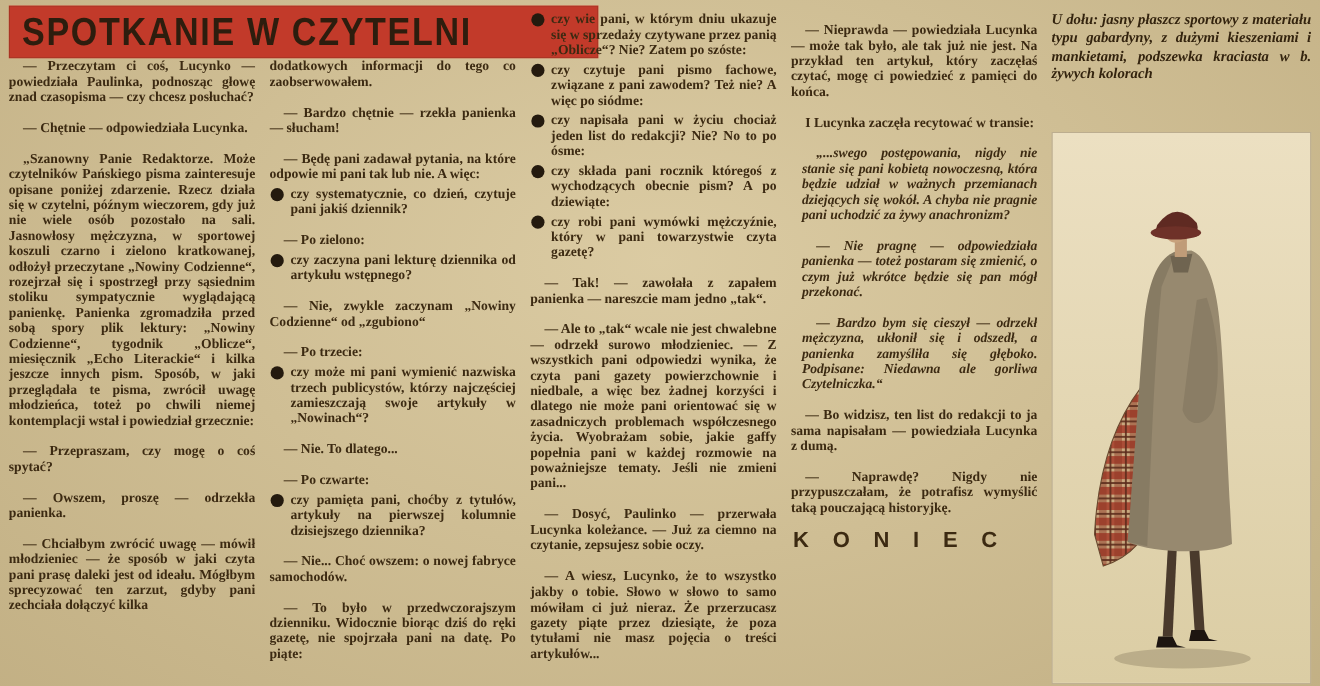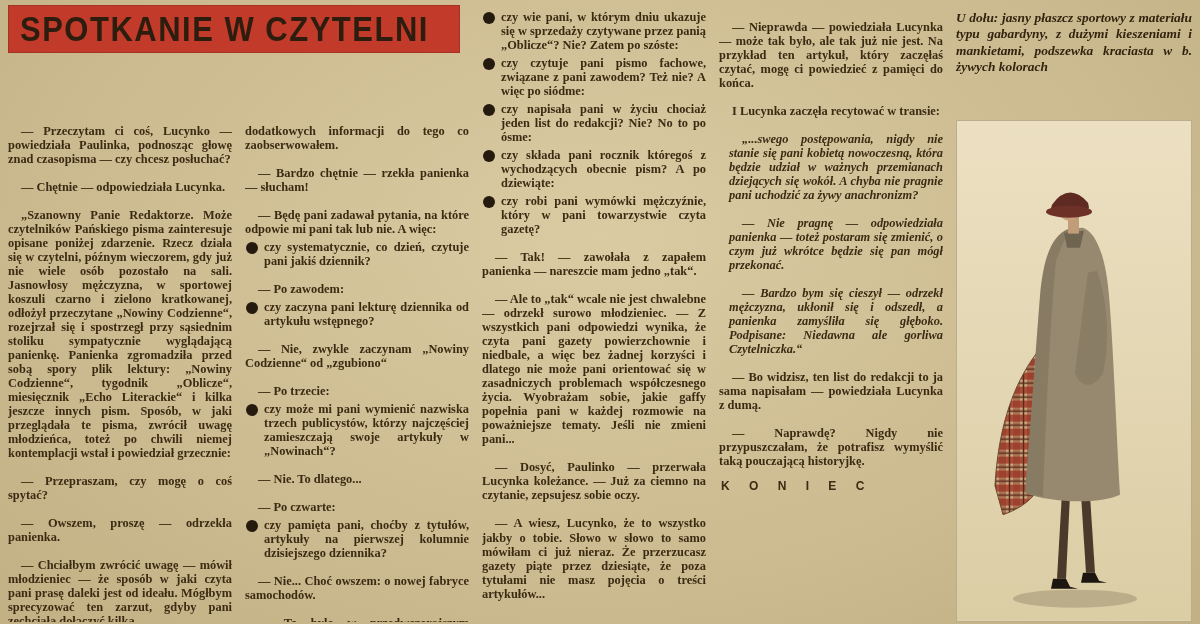--- a/index.html
+++ b/index.html
@@ -8,52 +8,52 @@
     font-family:"Liberation Serif",serif;
     background:var(--paper,#d5c396);
   }
   .page{
     position:relative;width:1200px;height:624px;
     background:
       radial-gradient(ellipse at 50% 38%, rgba(255,252,240,0.14), rgba(70,50,15,0.13)),
       var(--paper,#d5c396);
   }
   .banner{
-    position:absolute;left:8px;top:5px;width:452px;height:48px;
+    position:absolute;left:8px;top:5px;width:536px;height:48px;
     background:var(--banner-red,#c23a2a);
     display:flex;align-items:center;padding:0 12px;box-sizing:border-box;
     box-shadow:0 0 0 1px rgba(80,30,15,0.25) inset;
   }
   .banner .title{
     font-family:"Liberation Sans",sans-serif;font-weight:bold;
     font-size:31px;letter-spacing:1.5px;white-space:nowrap;
     color:var(--banner-text,#2d1d0e);transform:scaleY(1.15);transform-origin:center;
   }
   .columns{
     position:absolute;left:8px;right:8px;top:6px;bottom:2px;
     display:flex;gap:13px;
   }
   .col{
     width:224px;flex:0 0 auto;overflow:hidden;
     color:var(--ink,#3c2a12);
     font-size:12.4px;line-height:1.13;font-weight:bold;
     text-align:justify;hyphens:auto;
   }
-  .col.pad-top{padding-top:104px;box-sizing:border-box;}
+  .col.pad-top{padding-top:33px;box-sizing:border-box;}
   .para{margin:14px 0 2px 0;}
   .para.normal{text-indent:13px;}
   .para.cont{text-indent:0;}
   .para.bullet{position:relative;padding-left:19px;text-indent:0;margin:4px 0;}
   .dot{
     position:absolute;left:1px;top:2px;width:12px;height:12px;border-radius:50%;
     background:#241a0e;
   }
   .para.quote{font-style:italic;margin-left:10px;text-indent:13px;}
   .para.koniec{
-    font-family:"Liberation Sans",sans-serif;font-size:12px;font-weight:bold;
+    font-family:"Liberation Sans",sans-serif;font-size:20px;font-weight:bold;
     letter-spacing:8px;text-indent:2px;margin-top:12px;white-space:nowrap;text-align:left;
   }
   .sidebar{flex:1 1 auto;display:flex;flex-direction:column;min-width:0;gap:37px;}
   .caption{
     margin:4px 0 8px 0;color:#33230e;
     font-size:13.4px;line-height:1.22;font-weight:bold;font-style:italic;
     text-align:justify;
   }
   .photo{
     flex:1;position:relative;overflow:hidden;
@@ -78,21 +78,21 @@
         <p class="para normal"><span>„Szanowny Panie Redaktorze. Może czytelników Pańskiego pisma zainteresuje opisane poniżej zdarzenie. Rzecz działa się w czytelni, późnym wieczorem, gdy już nie wiele osób pozostało na sali. Jasnowłosy mężczyzna, w sportowej koszuli czarno i zielono kratkowanej, odłożył przeczytane „Nowiny Codzienne“, rozejrzał się i spostrzegł przy sąsiednim stoliku sympatycznie wyglądającą panienkę. Panienka zgromadziła przed sobą spory plik lektury: „Nowiny Codzienne“, tygodnik „Oblicze“, miesięcznik „Echo Literackie“ i kilka jeszcze innych pism. Sposób, w jaki przeglądała te pisma, zwrócił uwagę młodzieńca, toteż po chwili niemej kontemplacji wstał i powiedział grzecznie:</span></p>
         <p class="para normal"><span>— Przepraszam, czy mogę o coś spytać?</span></p>
         <p class="para normal"><span>— Owszem, proszę — odrzekła panienka.</span></p>
         <p class="para normal"><span>— Chciałbym zwrócić uwagę — mówił młodzieniec — że sposób w jaki czyta pani prasę daleki jest od ideału. Mógłbym sprecyzować ten zarzut, gdyby pani zechciała dołączyć kilka</span></p>
       </div>
     <div class="col pad-top">
         <p class="para cont"><span>dodatkowych informacji do tego co zaobserwowałem.</span></p>
         <p class="para normal"><span>— Bardzo chętnie — rzekła panienka — słucham!</span></p>
         <p class="para normal"><span>— Będę pani zadawał pytania, na które odpowie mi pani tak lub nie. A więc:</span></p>
         <p class="para bullet"><span class="dot"></span><span>czy systematycznie, co dzień, czytuje pani jakiś dziennik?</span></p>
-        <p class="para normal"><span>— Po zawodem:</span></p>
+        <p class="para normal"><span>— Po zielono:</span></p>
         <p class="para bullet"><span class="dot"></span><span>czy zaczyna pani lekturę dziennika od artykułu wstępnego?</span></p>
         <p class="para normal"><span>— Nie, zwykle zaczynam „Nowiny Codzienne“ od „zgubiono“</span></p>
         <p class="para normal"><span>— Po trzecie:</span></p>
         <p class="para bullet"><span class="dot"></span><span>czy może mi pani wymienić nazwiska trzech publicystów, którzy najczęściej zamieszczają swoje artykuły w „Nowinach“?</span></p>
         <p class="para normal"><span>— Nie. To dlatego...</span></p>
         <p class="para normal"><span>— Po czwarte:</span></p>
         <p class="para bullet"><span class="dot"></span><span>czy pamięta pani, choćby z tytułów, artykuły na pierwszej kolumnie dzisiejszego dziennika?</span></p>
         <p class="para normal"><span>— Nie... Choć owszem: o nowej fabryce samochodów.</span></p>
         <p class="para normal"><span>— To było w przedwczorajszym dzienniku. Widocznie biorąc dziś do ręki gazetę, nie spojrzała pani na datę. Po piąte:</span></p>
       </div>

